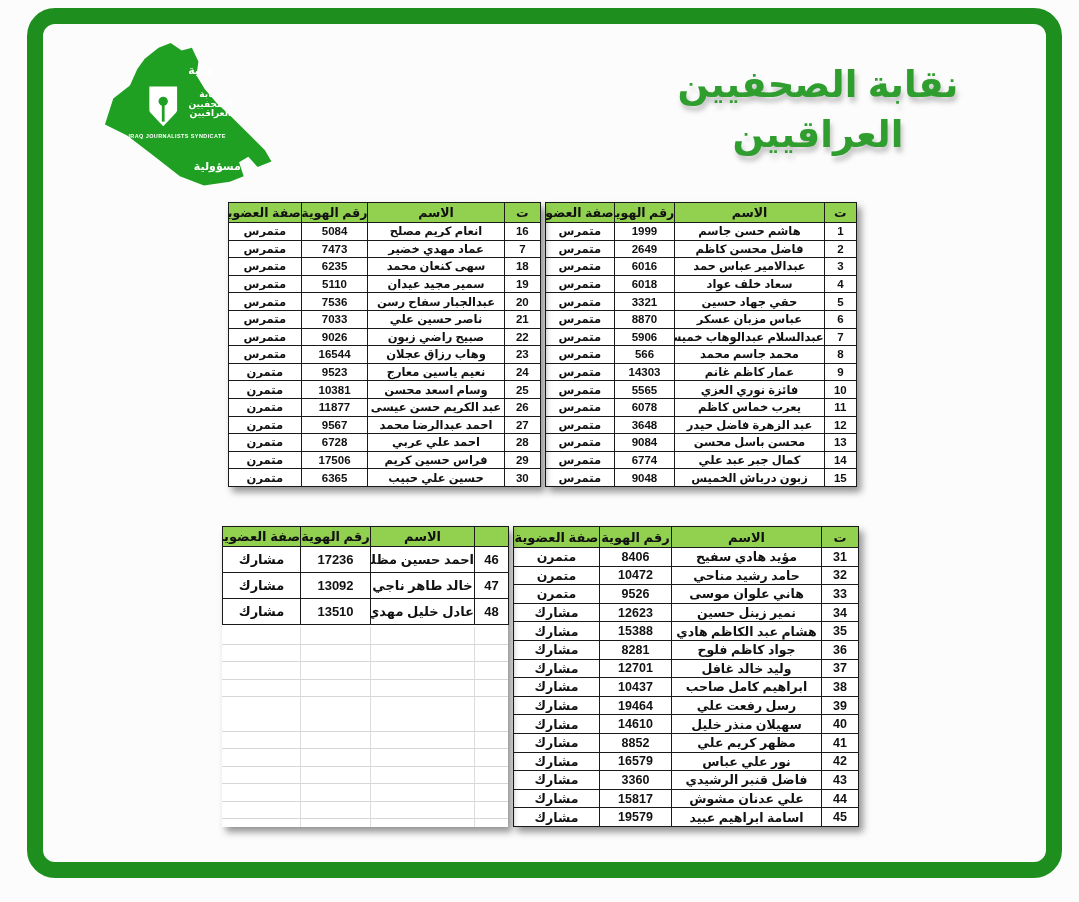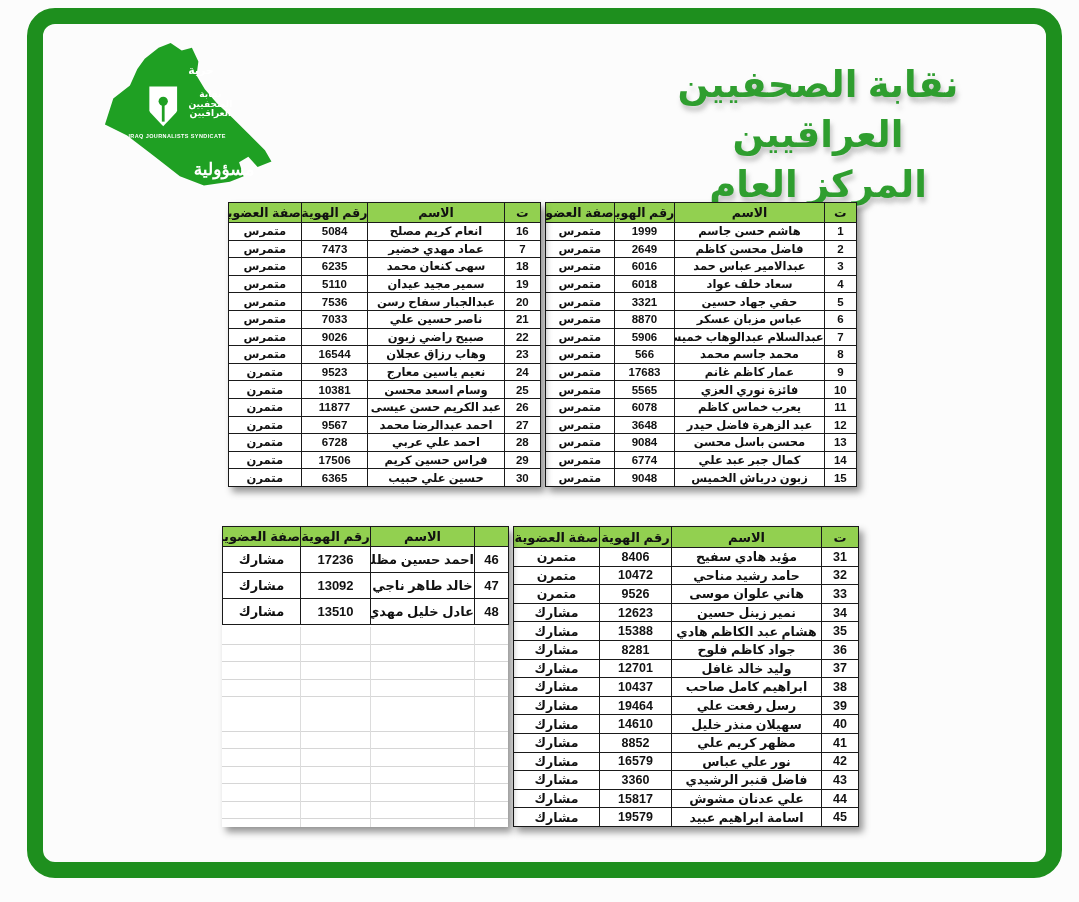--- a/index.html
+++ b/index.html
@@ -23,21 +23,21 @@
     border-radius:28px;
     background:transparent;
   }
   
   .logo{position:absolute;left:92px;top:38px;width:185px;height:158px;}
   .logo svg{position:absolute;inset:0;width:100%;height:100%;}
   .logo-text{position:absolute;color:#ffffff;font-weight:bold;text-align:center;direction:rtl;line-height:1.05;}
   .logo-freedom{top:17%;left:52%;font-size:11px;}
   .logo-syndicate{top:33%;left:47%;width:34%;font-size:9px;}
   .logo-english{top:61%;left:16%;width:60%;font-size:5.5px;letter-spacing:.4px;font-weight:bold;direction:ltr;}
-  .logo-resp{top:78%;left:55%;font-size:17px;font-family:Liberation Serif, serif;}
+  .logo-resp{top:78%;left:55%;font-size:11px;}
   
   .title{
     position:absolute;left:592px;top:60px;width:452px;
     text-align:center;direction:rtl;
     color:var(--title-green);
     font-size:37px;font-weight:bold;line-height:1.35;
     text-shadow:2px 5px 5px rgba(110,110,110,.4);
   }
   
   table{
@@ -107,21 +107,20 @@
     <circle cx="77" cy="68" r="5" fill="var(--map-green)"></circle>
   </svg>
   <div class="logo-text logo-freedom">حرية</div>
   <div class="logo-text logo-syndicate">نقابة الصحفيين العراقيين</div>
   <div class="logo-text logo-english">IRAQ JOURNALISTS SYNDICATE</div>
   <div class="logo-text logo-resp">مسؤولية</div>
 </div>
 
 <div class="title">
   <div>نقابة الصحفيين العراقيين</div>
-  <div>المركز العام</div>
 </div>
 
 <table id="table-right-top" class="tbl-top">
   <colgroup>
       <col>
       <col>
       <col>
       <col>
     </colgroup>
   <thead>
@@ -177,21 +176,21 @@
       </tr>
       <tr>
         <td>8</td>
         <td>محمد جاسم محمد</td>
         <td>566</td>
         <td>متمرس</td>
       </tr>
       <tr>
         <td>9</td>
         <td>عمار كاظم غانم</td>
-        <td>17683</td>
+        <td>14303</td>
         <td>متمرس</td>
       </tr>
       <tr>
         <td>10</td>
         <td>فائزة نوري العزي</td>
         <td>5565</td>
         <td>متمرس</td>
       </tr>
       <tr>
         <td>11</td>

